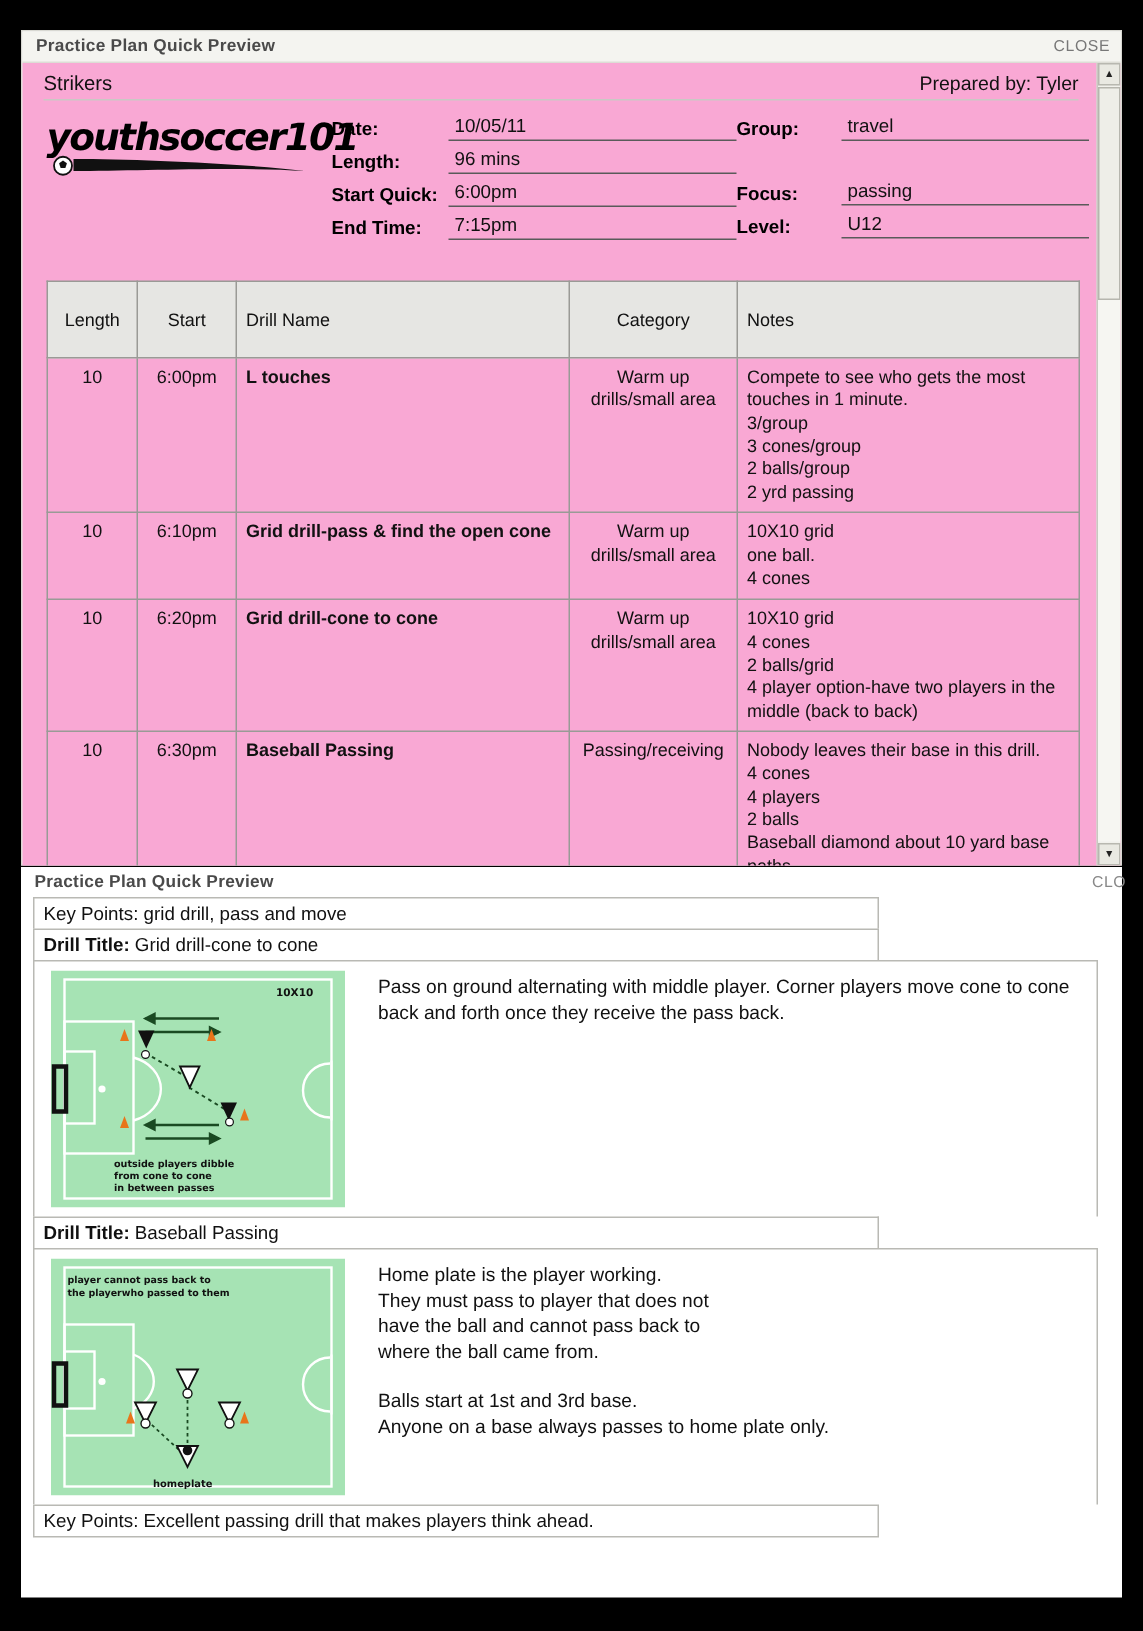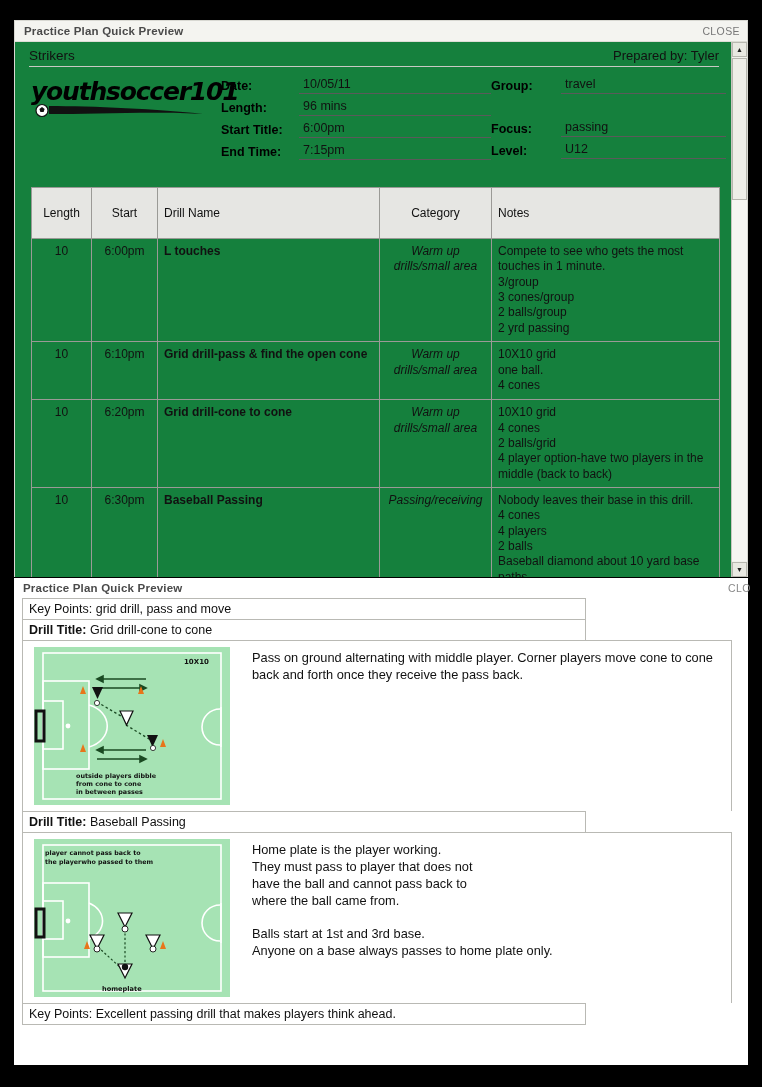--- a/index.html
+++ b/index.html
@@ -26,21 +26,21 @@
   }
   .titlebar .t-title{
     font-size:11.5px;font-weight:bold;color:#4a4a4a;
     margin-left:9px;letter-spacing:.2px;
   }
   .titlebar .t-close{
     position:absolute;right:7px;top:4px;
     font-size:10.5px;color:#777;letter-spacing:.4px;
   }
 
-  .win-body{position:relative;height:535px;overflow:hidden;background:#15803d;}
+  .win-body{position:relative;height:535px;overflow:hidden;background:#f9a8d4;}
 
   
   .vscroll{
     position:absolute;right:0;top:0;width:16px;height:535px;
     background:#f1f1ec;border-left:1px solid #c8c8c0;
     box-sizing:border-box;
   }
   .vscroll .arrow{
     width:15px;height:15px;background:#e9e9e2;
     border:1px solid #b8b8b0;box-sizing:border-box;
@@ -119,21 +119,21 @@
   col.c-start{width:66px;}
   col.c-name{width:222px;}
   col.c-cat{width:112px;}
   col.c-notes{width:228px;}
   th.h-len,th.h-start,th.h-cat{text-align:center;}
   th.h-name,th.h-notes{text-align:left;}
   td.d-len,td.d-start{text-align:center;}
   td.d-cat{text-align:center;}
   td.d-name{font-weight:bold;}
   td.d-notes{line-height:1.28;}
-  td.d-cat{line-height:1.28;font-style:italic;}
+  td.d-cat{line-height:1.28;}
 
   
   .win-bot{
     position:absolute;left:14px;top:578px;width:734px;height:487px;
     background:#ffffff;
     box-sizing:border-box;
   }
   .win-bot .titlebar{background:#ffffff;border-bottom:none;height:20px;}
   .win-bot .titlebar .t-title{color:#4a4a4a;}
   .win-bot .titlebar .t-close{right:-6px;color:#888;overflow:hidden;width:26px;}
@@ -215,21 +215,21 @@
           <div class="fields-a">
             <div class="frow">
               <span class="lab">Date:</span>
               <span class="val">10/05/11</span>
             </div>
             <div class="frow">
               <span class="lab">Length:</span>
               <span class="val">96 mins</span>
             </div>
             <div class="frow">
-              <span class="lab">Start Title:</span>
+              <span class="lab">Start Quick:</span>
               <span class="val">6:00pm</span>
             </div>
             <div class="frow">
               <span class="lab">End Time:</span>
               <span class="val">7:15pm</span>
             </div>
           </div>
 
           <div class="fields-b">
             <div class="frow">

